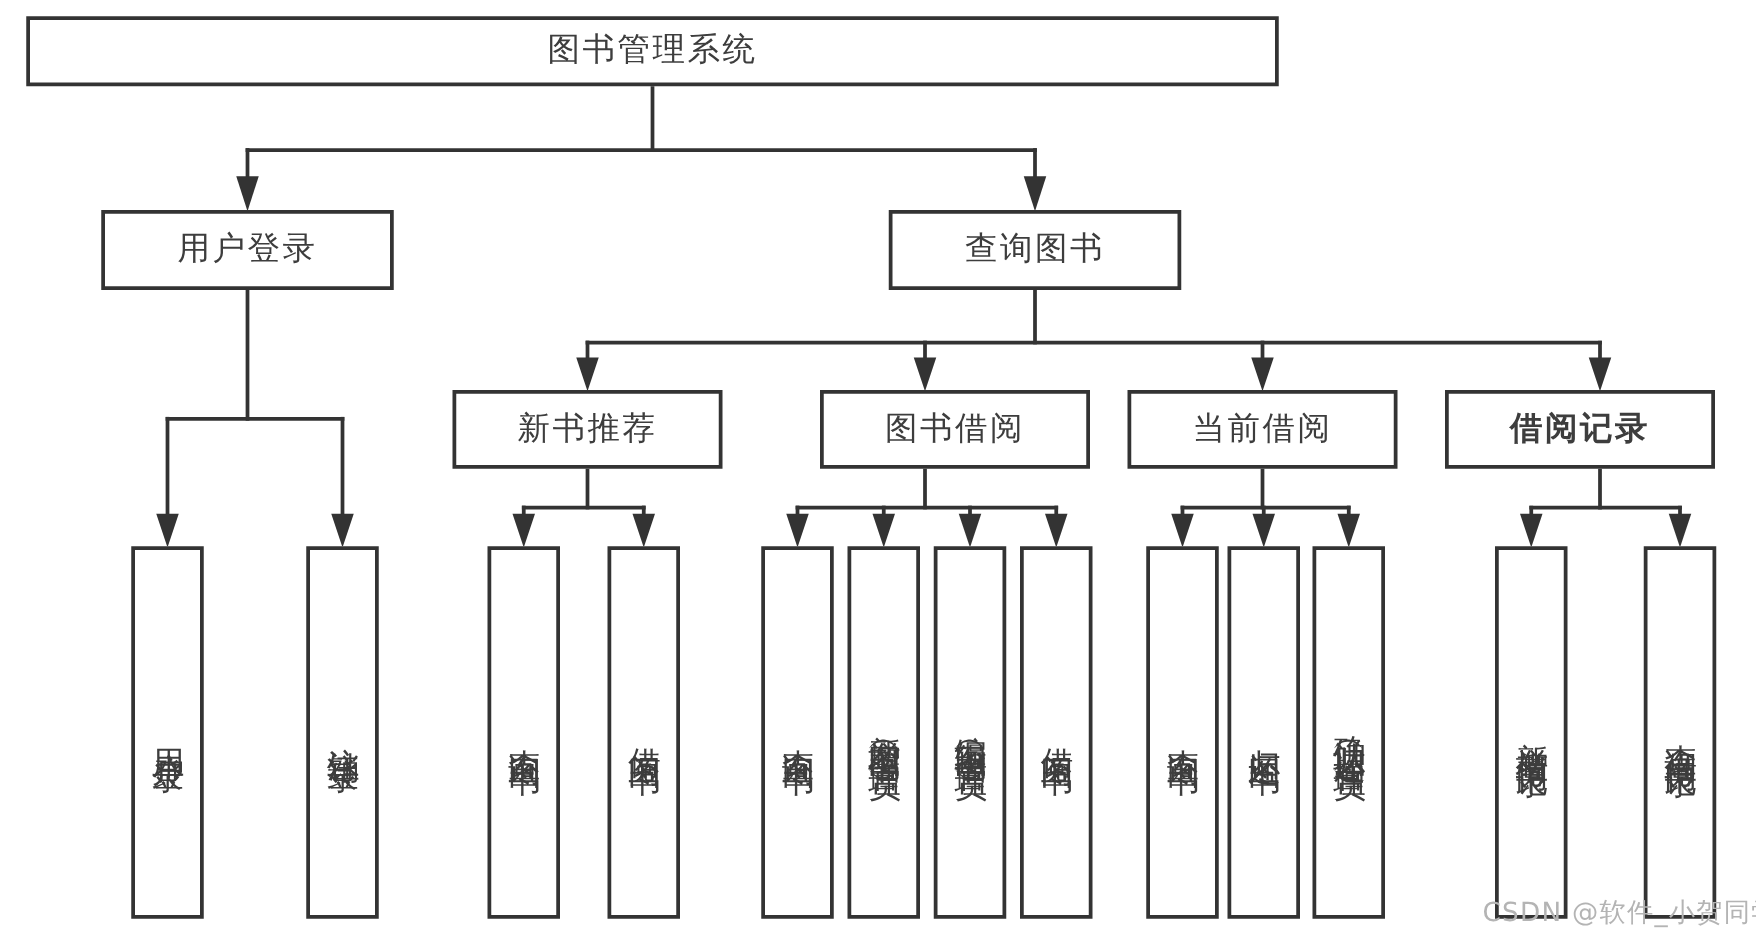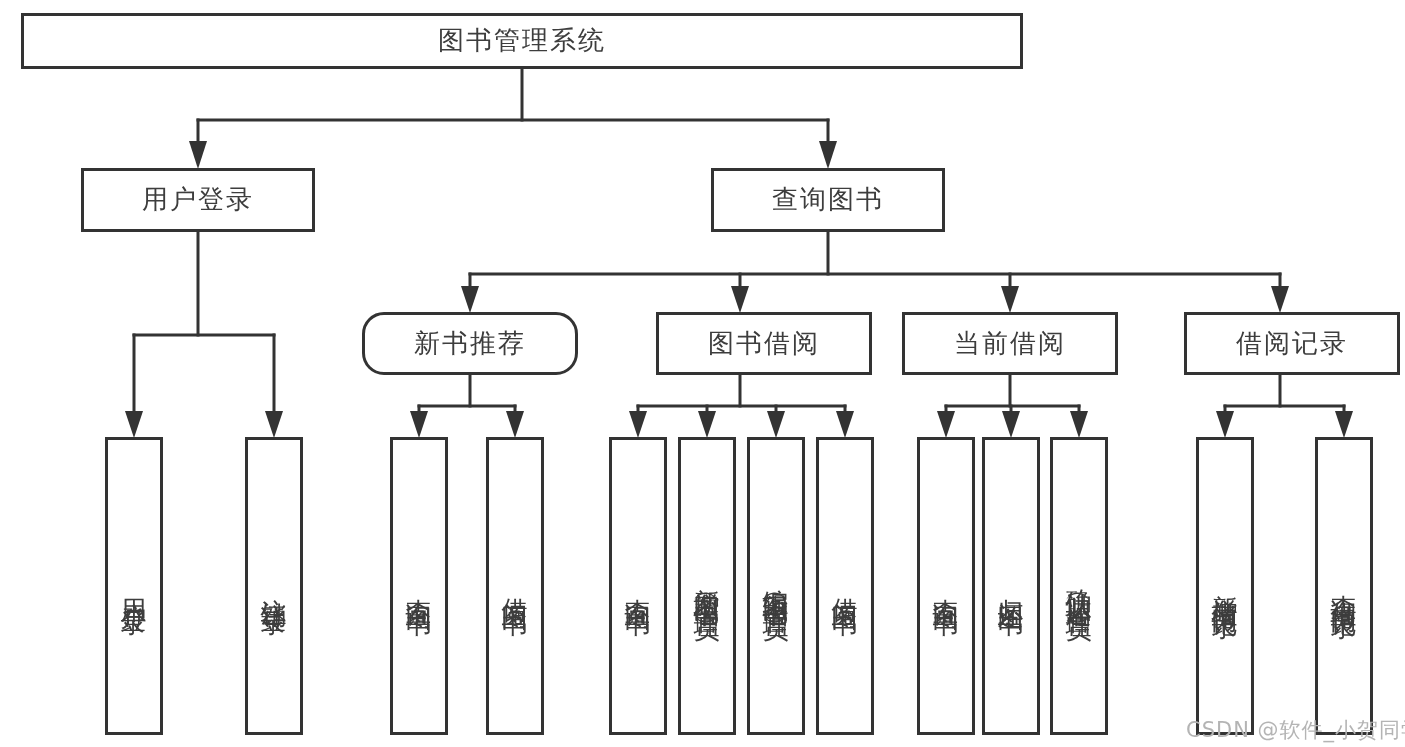--- a/index.html
+++ b/index.html
@@ -38,24 +38,24 @@
     letter-spacing: 2px;
     white-space: nowrap;
     line-height: 1.2;
   }
 
   .node-root  { left: 21px;  top: 13px;  width: 1002px; height: 56px; }
   .node-l2    { top: 168px; width: 234px; height: 64px; }
   .node-l2.p1 { left: 81px; }
   .node-l2.p2 { left: 711px; }
   .node-l3    { top: 312px; width: 216px; height: 63px; }
-  .node-l3.c1 { left: 362px; border-radius: 22px; }
+  .node-l3.c1 { left: 362px; }
   .node-l3.c2 { left: 656px; }
   .node-l3.c3 { left: 902px; }
-  .node-l3.c4 { left: 1184px; }
+  .node-l3.c4 { left: 1156px; font-weight: bold; }
 
   .vbox {
     position: absolute;
     top: 437px;
     width: 58px;
     height: 298px;
     background: #ffffff;
     border: 3px solid #333333;
     display: flex;
     align-items: center;

